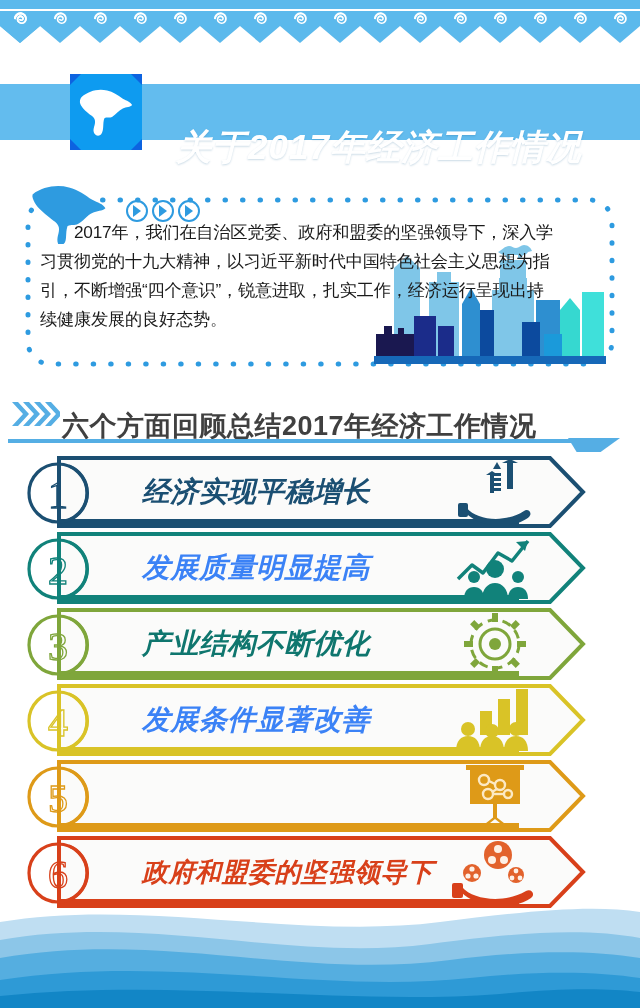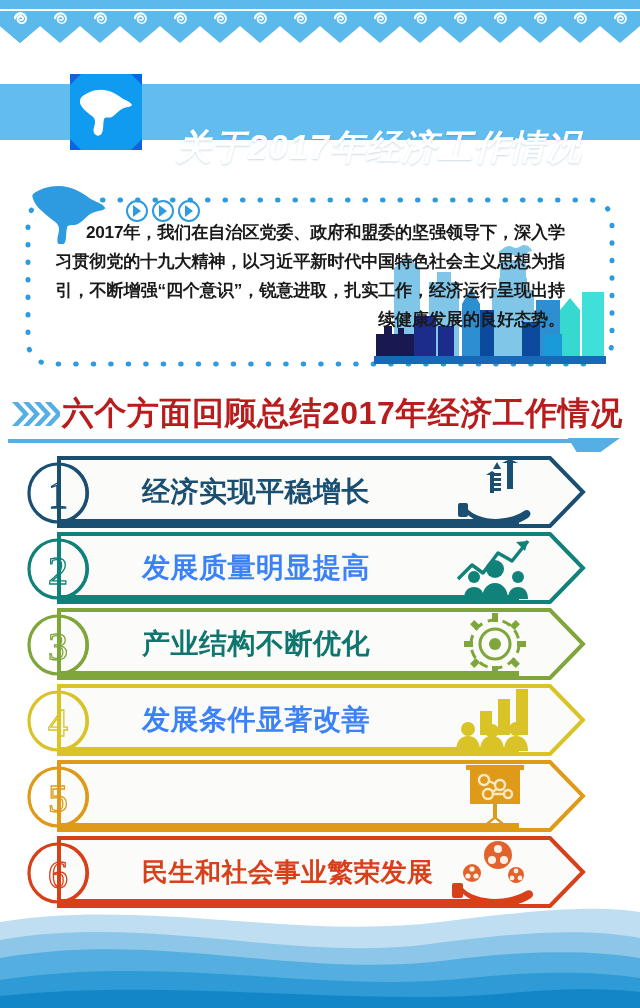--- a/index.html
+++ b/index.html
@@ -36,47 +36,46 @@
     margin-top:35px;
   }
 
   
   .intro-wrap{position:absolute;left:24px;top:196px;width:592px;height:172px;}
   .intro-dotted{position:absolute;left:0;top:0;width:592px;height:172px;}
   .intro-map{position:absolute;left:6px;top:-14px;}
   .intro-chevrons{position:absolute;left:100px;top:2px;}
   .intro-skyline{position:absolute;right:10px;bottom:2px;}
   .intro-text{
-    position:absolute;left:25px;top:22px;width:516px;
-    font-size:17.2px;line-height:29px;color:#1a1a1a;font-weight:bold;
+    position:absolute;left:16px;top:22px;width:516px;
+    font-size:17.2px;line-height:29px;color:#1a1a1a;font-weight:normal;
     text-indent:34px;
     letter-spacing:-0.2px;
-    text-align:right;
   }
 
   
   .sec-wrap{position:absolute;left:0;top:392px;width:640px;height:56px;}
   .sec-chev{position:absolute;left:12px;top:6px;}
   .sec-title{
-    position:absolute;left:62px;top:0px;height:44px;
+    position:absolute;left:62px;top:12px;height:44px;
     display:flex;align-items:center;
-    font-size:32px;font-weight:bold;color:#b91c1c;white-space:nowrap;
+    font-size:27px;font-weight:bold;color:#404040;white-space:nowrap;
     letter-spacing:0.5px;
   }
   .sec-rule{position:absolute;left:8px;top:46px;width:632px;height:14px;}
 
   
   .rows{position:absolute;left:0;top:455px;width:640px;height:470px;}
   .row{position:absolute;left:0;width:640px;height:78px;}
   .row-banner{position:absolute;left:56px;top:0;width:530px;height:74px;}
   .row-circle{position:absolute;left:24px;top:3px;width:74px;height:70px;}
   .row-label{
     position:absolute;left:142px;top:0;height:74px;
     display:flex;align-items:center;
-    font-size:28px;font-weight:bold;
+    font-size:28px;font-weight:bold;font-style:italic;
     white-space:nowrap;letter-spacing:0.5px;
   }
   .row-icon{position:absolute;left:450px;top:4px;width:90px;height:66px;}
 
   
   .waves{position:absolute;left:0;bottom:0;width:640px;height:120px;}
 </style>
 </head>
 <body>
 
@@ -452,21 +451,21 @@
     <div class="row" style="top:380px">
       <svg class="row-banner" viewBox="0 0 530 74" preserveAspectRatio="none">
         <path d="M3,3 H494 L527,37 L494,71 H3 Z" fill="#FBFBFA" stroke="#D8401A" stroke-width="4"></path>
         <rect x="3" y="64" width="460" height="7" fill="#D8401A"></rect>
       </svg>
       <svg class="row-circle" viewBox="0 0 74 70">
         <circle cx="34" cy="35" r="29" fill="none" stroke="#D8401A" stroke-width="3.2"></circle>
         <path d="M45,8 A29,29 0 0 1 45,62" fill="none" stroke="#D8401A" stroke-width="3.2"></path>
         <text x="34" y="50" text-anchor="middle" font-family="Liberation Serif, serif" font-size="40" fill="none" stroke="#D8401A" stroke-width="1.3">6</text>
       </svg>
-      <div class="row-label" style="color:#D8401A;font-size:26px">民生和社会事业繁荣发展</div>
+      <div class="row-label" style="color:#D8401A;font-size:26px">政府和盟委的坚强领导下</div>
       <svg class="row-icon" viewBox="0 0 90 66">
         <g fill="#E2622C">
           <circle cx="48" cy="16" r="14"></circle>
           <circle cx="22" cy="34" r="9"></circle>
           <circle cx="66" cy="36" r="8"></circle>
         </g>
         <g fill="#FDF0E6">
           <circle cx="48" cy="10" r="4"></circle>
           <circle cx="42" cy="21" r="4"></circle>
           <circle cx="54" cy="21" r="4"></circle>

